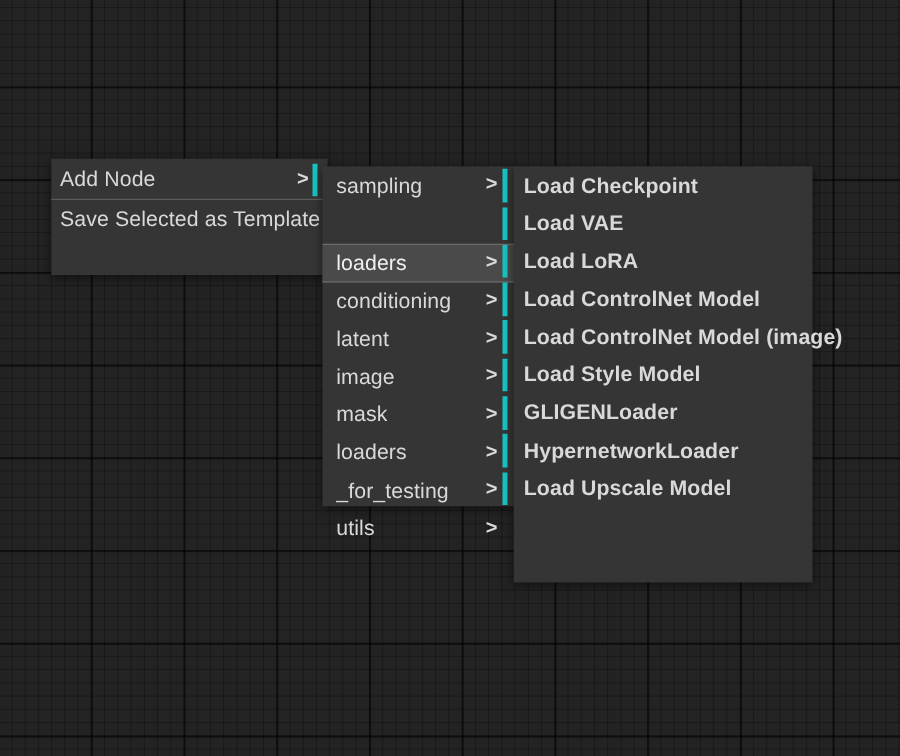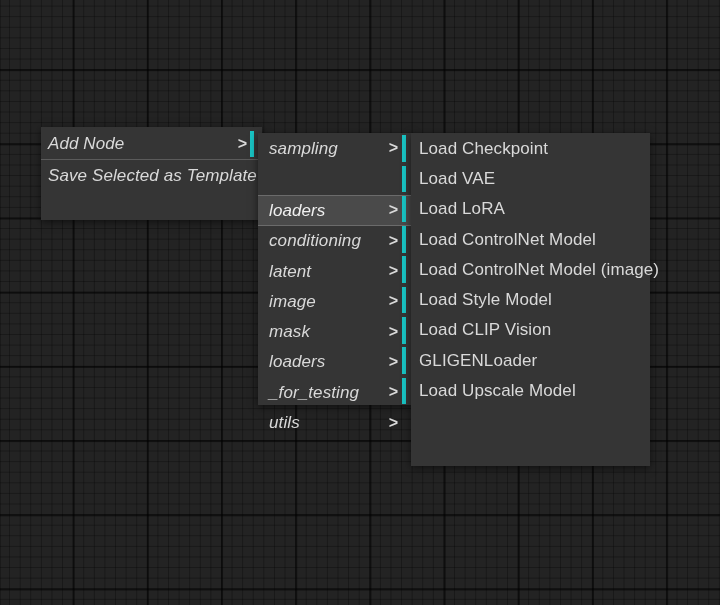--- a/index.html
+++ b/index.html
@@ -73,21 +73,20 @@
   #menu1 {
     left: 41px;
     top: 127px;
     width: 221px;
     height: 93px;
     background: #353535;
   }
   #menu1 .menu-item {
     height: 31px;
     padding-left: 7px;
-    font-style: italic;
   }
   #menu1 .menu-item.row0 { margin-top: 1px; }
   #menu1 .menu-item .chev { right: 15px; }
   #menu1 .sep {
     height: 1px;
     background: #5b5b5b;
     margin: 0 0 0 0;
   }
   #menu1 .tealbar {
     left: 209px;
@@ -95,21 +94,20 @@
     width: 4px;
     height: 26px;
   }
 
   
   #menu2 {
     left: 258px;
     top: 133px;
     width: 155px;
     height: 272px;
-    font-style: italic;
   }
   #menu2 .menu-item {
     height: 30.3px;
     padding-left: 11px;
   }
   #menu2 .menu-item .chev { right: 15px; }
   #menu2 .menu-item.sel {
     background: #4a4a4a;
     border-top: 1px solid #6b6b6b;
     border-bottom: 1px solid #6b6b6b;
@@ -125,20 +123,21 @@
   
   #menu3 {
     left: 411px;
     top: 133px;
     width: 239px;
     height: 333px;
   }
   #menu3 .menu-item {
     height: 30.3px;
     padding-left: 8px;
+    font-weight: bold;
   }
 </style>
 </head>
 <body>
 
 <div id="canvas">
 
   <div class="menu" id="menu1">
 
     <div class="menu-item row0">
@@ -230,24 +229,24 @@
     <div class="menu-item">
       <span class="label">Load ControlNet Model</span>
     </div>
     <div class="menu-item">
       <span class="label">Load ControlNet Model (image)</span>
     </div>
     <div class="menu-item">
       <span class="label">Load Style Model</span>
     </div>
     <div class="menu-item">
-      <span class="label">Load CLIP Vision</span>
-    </div>
-    <div class="menu-item">
       <span class="label">GLIGENLoader</span>
     </div>
     <div class="menu-item">
+      <span class="label">HypernetworkLoader</span>
+    </div>
+    <div class="menu-item">
       <span class="label">Load Upscale Model</span>
     </div>
 
   </div>
 
 </div>
 
 </body></html>

